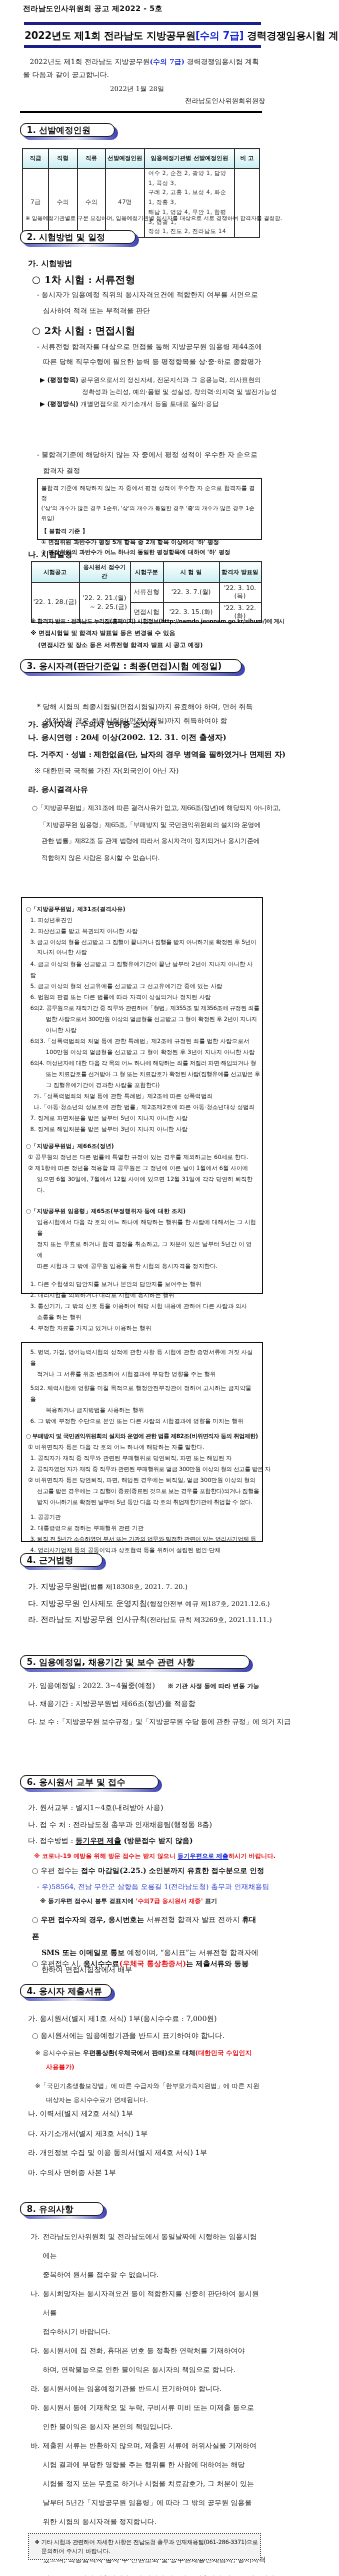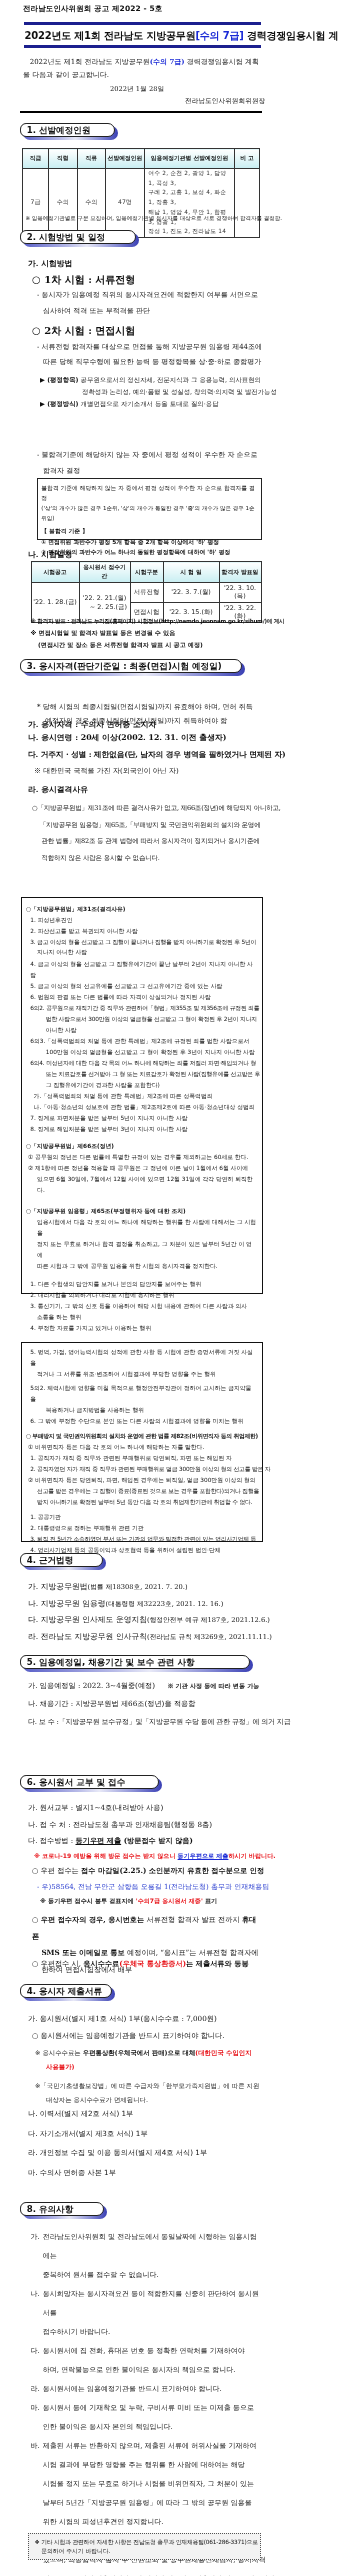--- a/index.html
+++ b/index.html
@@ -263,21 +263,20 @@
   </div>
 
   <div class="abs sec" style="top:1553px;width:89px;padding-left:24px;">
     <div class="shadow" style="width:83px;"></div>
     <div class="pill" style="width:83px;"></div>
     <div class="label">4. 근거법령</div>
   </div>
 
   <div class="abs serif" style="left:28px;top:1579px;font-size:7.2px;line-height:16.6px;">
     <div><span style="font-size:7.8px;">가. 지방공무원법</span><span style="font-size:6.7px;">(법률 제18308호, 2021. 7. 20.)</span></div>
-    <div><span style="font-size:7.8px;">나. 지방공무원 임용령</span><span style="font-size:6.7px;">(대통령령 제32223호, 2021. 12. 16.)</span></div>
     <div><span style="font-size:7.8px;">다. 지방공무원 인사제도 운영지침</span><span style="font-size:6.7px;">(행정안전부 예규 제187호, 2021.12.6.)</span></div>
     <div><span style="font-size:7.8px;">라. 전라남도 지방공무원 인사규칙</span><span style="font-size:6.7px;">(전라남도 규칙 제3269호, 2021.11.11.)</span></div>
   </div>
 
   <div class="abs sec" style="top:1655px;width:236px;">
     <div class="shadow" style="width:230px;"></div>
     <div class="pill" style="width:230px;"></div>
     <div class="label">5. 임용예정일, 채용기간 및 보수 관련 사항</div>
   </div>
 
@@ -379,23 +378,23 @@
         <div>
           <div>응시원서 등에 기재착오 및 누락, 구비서류 미비 또는 미제출 등으로</div>
           <div>인한 불이익은 응시자 본인의 책임입니다.</div>
         </div>
       </div>
     <div style="display:flex;">
         <span style="width:12.2px;flex:none;">바.</span>
         <div>
           <div>제출된 서류는 반환하지 않으며, 제출된 서류에 허위사실을 기재하여</div>
           <div>시험 결과에 부당한 영향을 주는 행위를 한 사람에 대하여는 해당</div>
-          <div>시험을 정지 또는 무효로 하거나 시험을 비위면직자, 그 처분이 있는</div>
+          <div>시험을 정지 또는 무효로 하거나 시험을 치료감호가, 그 처분이 있는</div>
           <div>날부터 5년간「지방공무원 임용령」에 따라 그 밖의 공무원 임용을</div>
-          <div>위한 시험의 피성년후견인 정지합니다.</div>
+          <div>위한 시험의 응시자격을 정지합니다.</div>
         </div>
       </div>
     <div style="display:flex;">
         <span style="width:12.2px;flex:none;">사.</span>
         <div>
           <div>임용예정기관별로 적격자가 없을 경우 최종합격자를 결정하지 않을 수</div>
           <div>있으며, 최종합격자 통지 후 신원조회 및 공무원채용신체검사, 응시자격</div>
           <div style="letter-spacing:-0.3px;white-space:nowrap;">검증 등을 통하여 임용결격사유가 발견될 경우에는 임용되지 않을 수 있습니다.</div>
         </div>
       </div>

